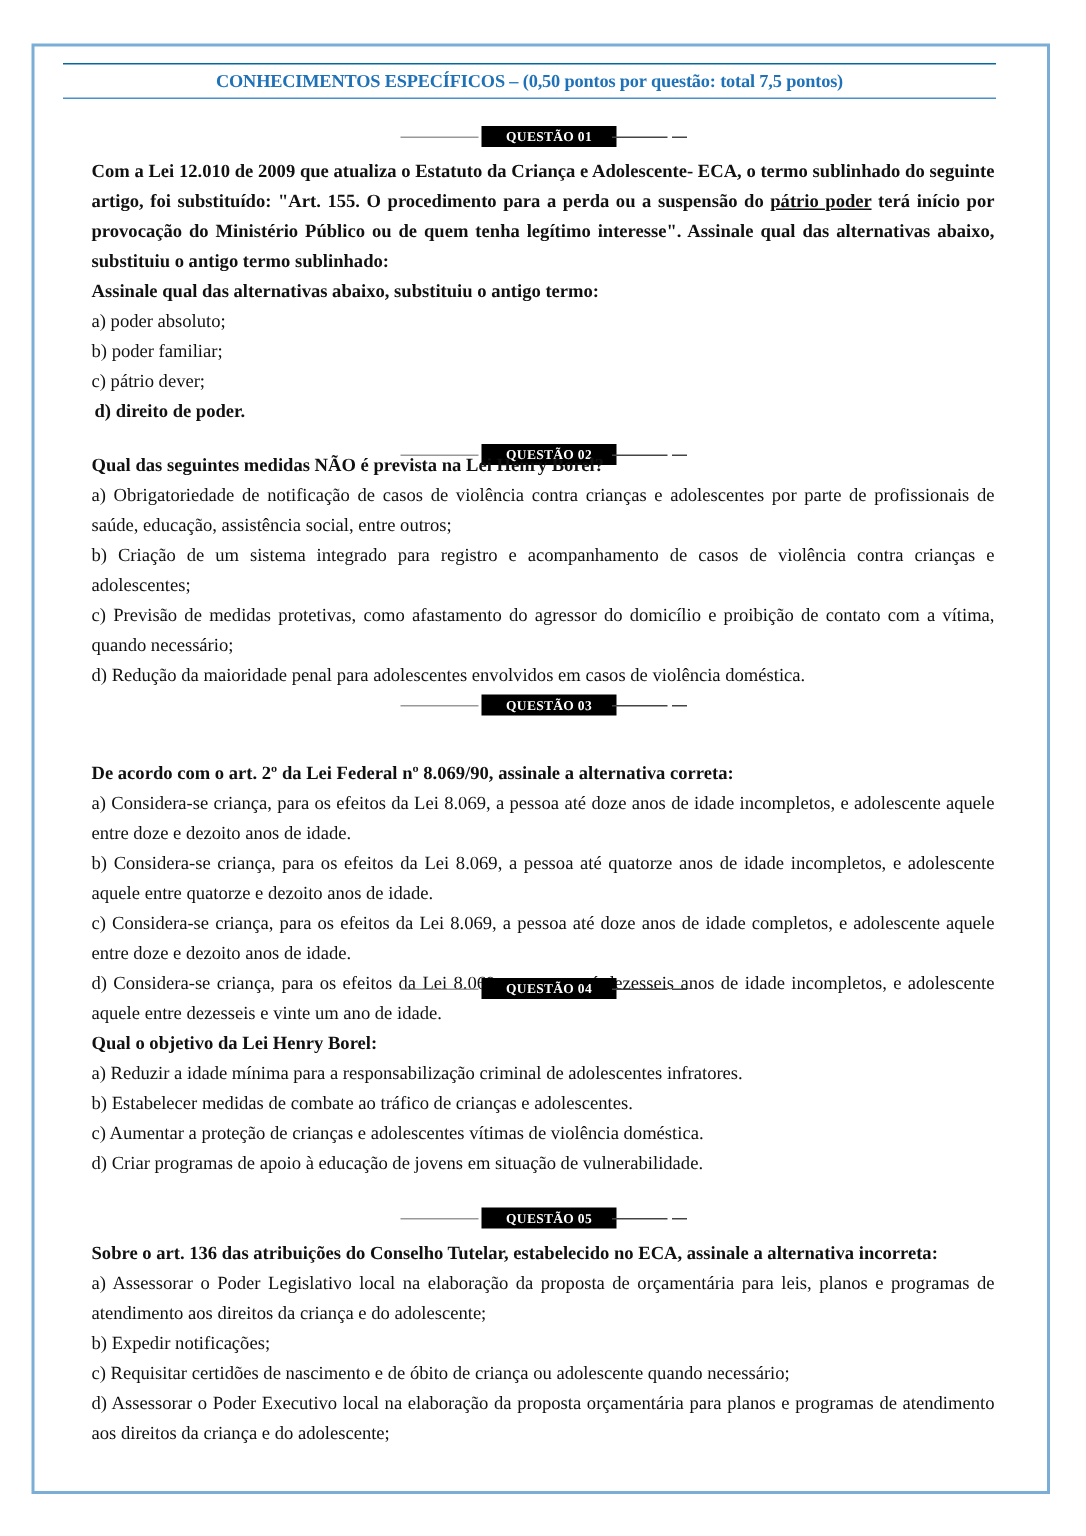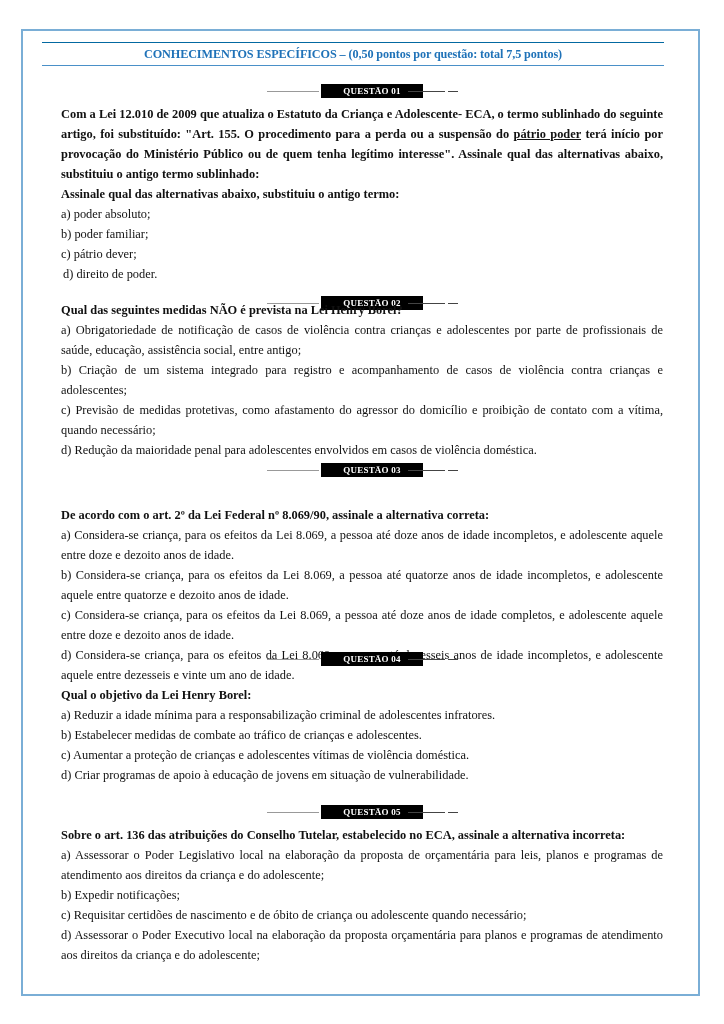--- a/index.html
+++ b/index.html
@@ -8,28 +8,28 @@
     .frame { position: absolute; left: 21px; top: 29px; width: 679px; height: 967px;
              border: 2px solid #7aaed6; box-sizing: border-box; }
     .header { position: absolute; left: 42px; top: 42px; width: 622px; height: 22px;
               border-top: 1px solid #0369a1; border-bottom: 1px solid #4a90c8;
               display: flex; align-items: center; justify-content: center; }
     .header span { color: #1f72b8; font-weight: bold; font-size: 12.2px; letter-spacing: -0.1px; }
     .q-label-row { position: absolute; left: 0; width: 724px; height: 14px; }
     .q-line-left { position: absolute; left: 267px; width: 52px; top: 7px; height: 1px; background: #999; }
     .q-line-right { position: absolute; left: 408px; width: 37px; top: 7px; height: 1px; background: #444; }
     .q-line-right2 { position: absolute; left: 448px; width: 10px; top: 7px; height: 1px; background: #444; }
-    .q-tag { position: absolute; left: 321px; top: 0; width: 102px; height: 14px; background: #000;
+    .q-tag { position: absolute; left: 321px; top: 0; width: 90px; height: 14px; background: #000;
              color: #fff; font-weight: bold; font-size: 9px; display: flex; align-items: center; justify-content: center;
              letter-spacing: 0.2px; }
     .block { position: absolute; left: 61px; width: 602px; font-size: 12.4px; line-height: 20px; }
     .stem { font-weight: bold; text-align: justify; }
     .stem u { text-decoration: underline; }
     .opt { text-align: justify; }
-    .opt.indent { padding-left: 2px; }
+    .opt.indent { padding-left: 2px; font-weight: bold; }
   </style>
 </head>
 <body>
 
 <div class="frame"></div>
 
 <div class="header">
   <span>CONHECIMENTOS ESPECÍFICOS – (0,50 pontos por questão: total 7,5 pontos)</span>
 </div>
 
@@ -49,21 +49,21 @@
 </div>
 
 <div class="q-label-row" style="top:296px;padding-left:12px;">
   <div class="q-line-left"></div>
   <div class="q-tag">QUESTÃO 02</div>
   <div class="q-line-right"></div>
   <div class="q-line-right2"></div>
 </div>
 <div class="block" style="top:300px;">
   <div class="stem">Qual das seguintes medidas NÃO é prevista na Lei Henry Borel?</div>
-  <div class="opt">a) Obrigatoriedade de notificação de casos de violência contra crianças e adolescentes por parte de profissionais de saúde, educação, assistência social, entre antigo;</div>
+  <div class="opt">a) Obrigatoriedade de notificação de casos de violência contra crianças e adolescentes por parte de profissionais de saúde, educação, assistência social, entre outros;</div>
   <div class="opt">b) Criação de um sistema integrado para registro e acompanhamento de casos de violência contra crianças e adolescentes;</div>
   <div class="opt">c) Previsão de medidas protetivas, como afastamento do agressor do domicílio e proibição de contato com a vítima, quando necessário;</div>
   <div class="opt">d) Redução da maioridade penal para adolescentes envolvidos em casos de violência doméstica.</div>
 </div>
 
 <div class="q-label-row" style="top:463px;">
   <div class="q-line-left"></div>
   <div class="q-tag">QUESTÃO 03</div>
   <div class="q-line-right"></div>
   <div class="q-line-right2"></div>

